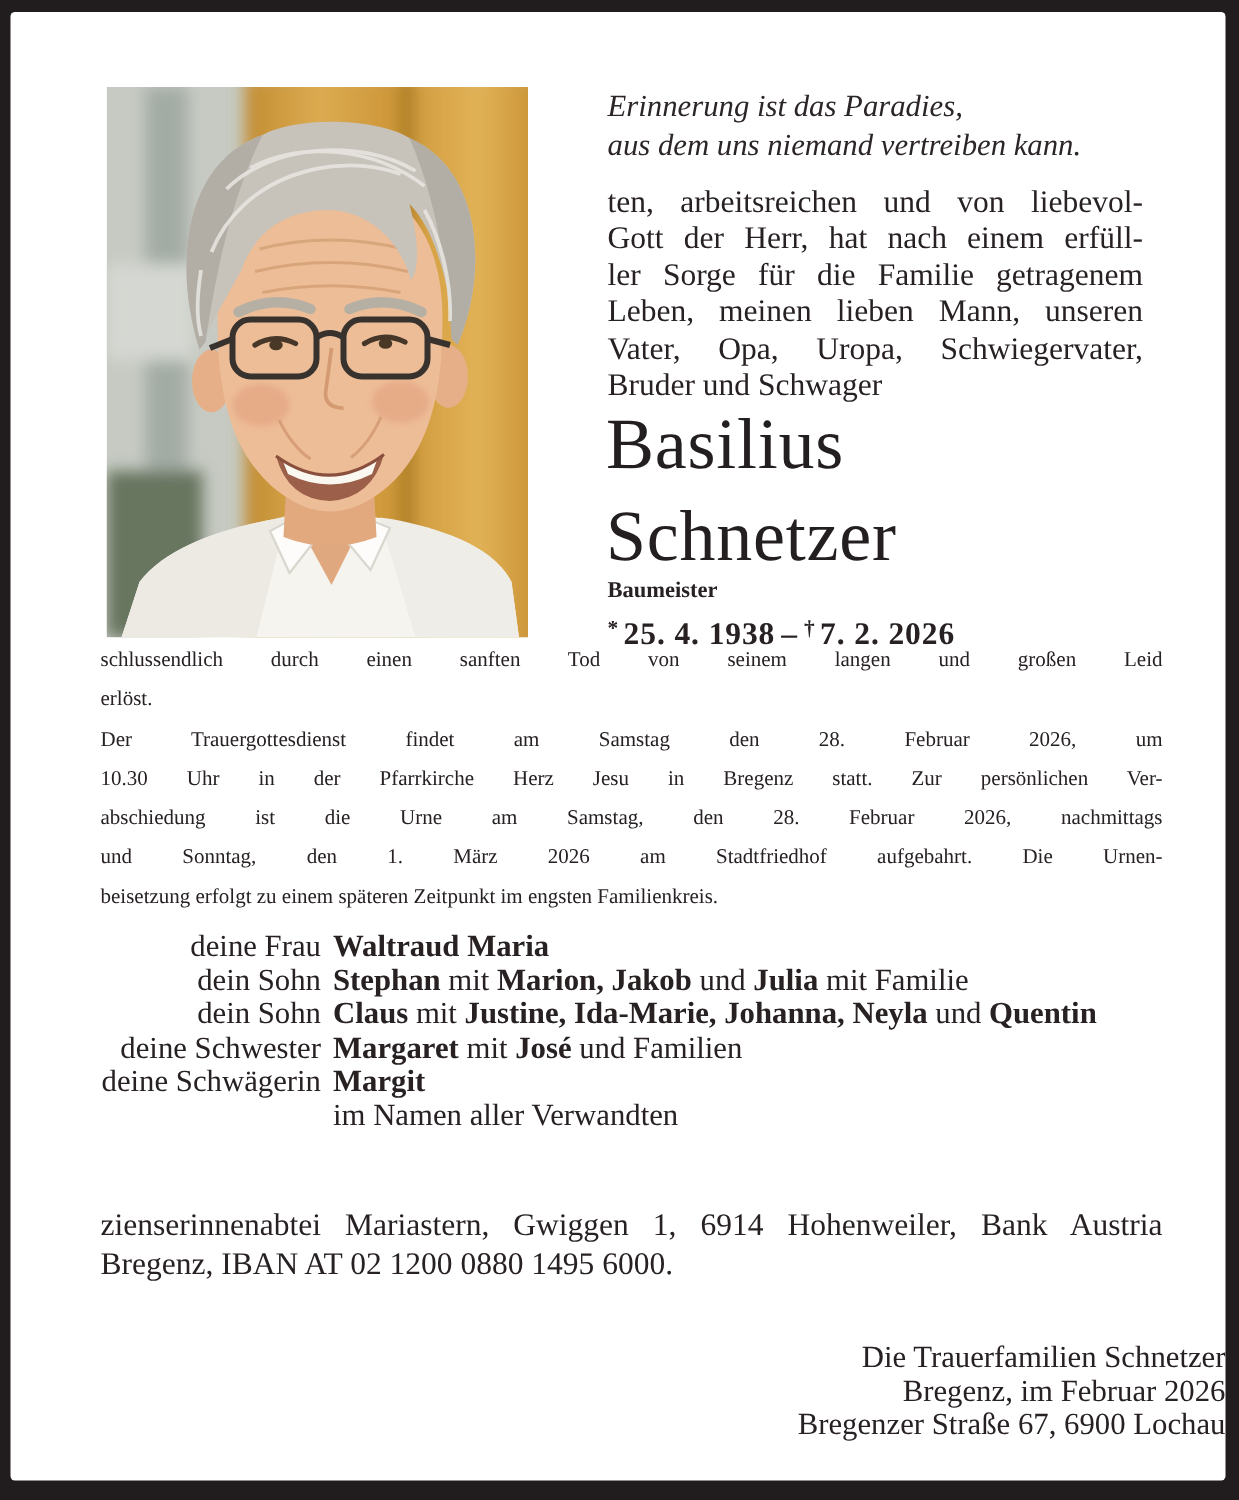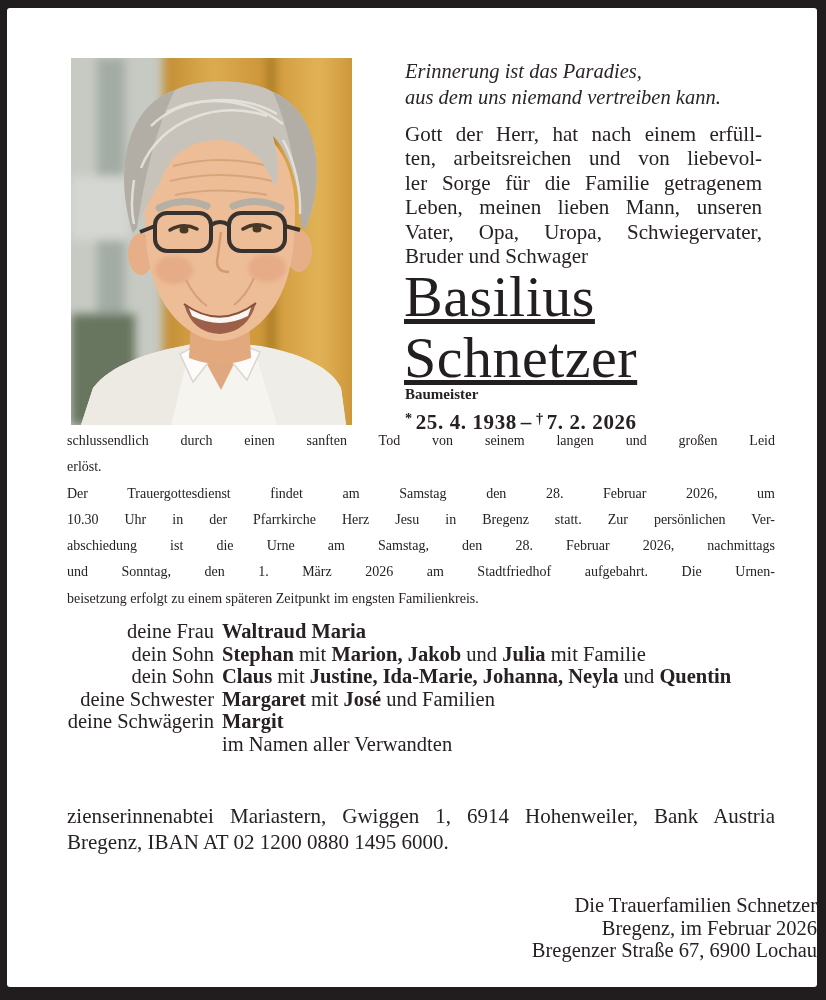--- a/index.html
+++ b/index.html
@@ -40,25 +40,24 @@
     left: 398px; top: 114px;
     width: 357px;
     font-size: 21px;
     line-height: 24.4px;
   }
   .jl { text-align: justify; text-align-last: justify; }
   .name-block {
     position: absolute;
     left: 397px; top: 258px;
     width: 380px;
-    font-size: 58px;
+    font-size: 48px;
     line-height: 61px;
     letter-spacing: 0.5px;
     color: #231e1f;
-    text-decoration: underline;
   }
   .profession {
     position: absolute;
     left: 398px; top: 378px;
     font-size: 15px;
     font-weight: bold;
   }
   .dates {
     position: absolute;
     left: 398px; top: 402px;
@@ -214,22 +213,22 @@
   </div>
 
   <div class="right-col">
     <div class="quote">
         <div>Erinnerung ist das Paradies,</div>
         <div>aus dem uns niemand vertreiben kann.</div>
       </div>
   </div>
 
   <div class="intro">
+      <div class="jl">ten, arbeitsreichen und von liebevol-</div>
       <div class="jl">Gott der Herr, hat nach einem erfüll-</div>
-      <div class="jl">ten, arbeitsreichen und von liebevol-</div>
       <div class="jl">ler Sorge für die Familie getragenem</div>
       <div class="jl">Leben, meinen lieben Mann, unseren</div>
       <div class="jl">Vater, Opa, Uropa, Schwiegervater,</div>
       <div>Bruder und Schwager</div>
     </div>
 
   <div class="name-block">
     <div>Basilius</div>
     <div>Schnetzer</div>
   </div>

